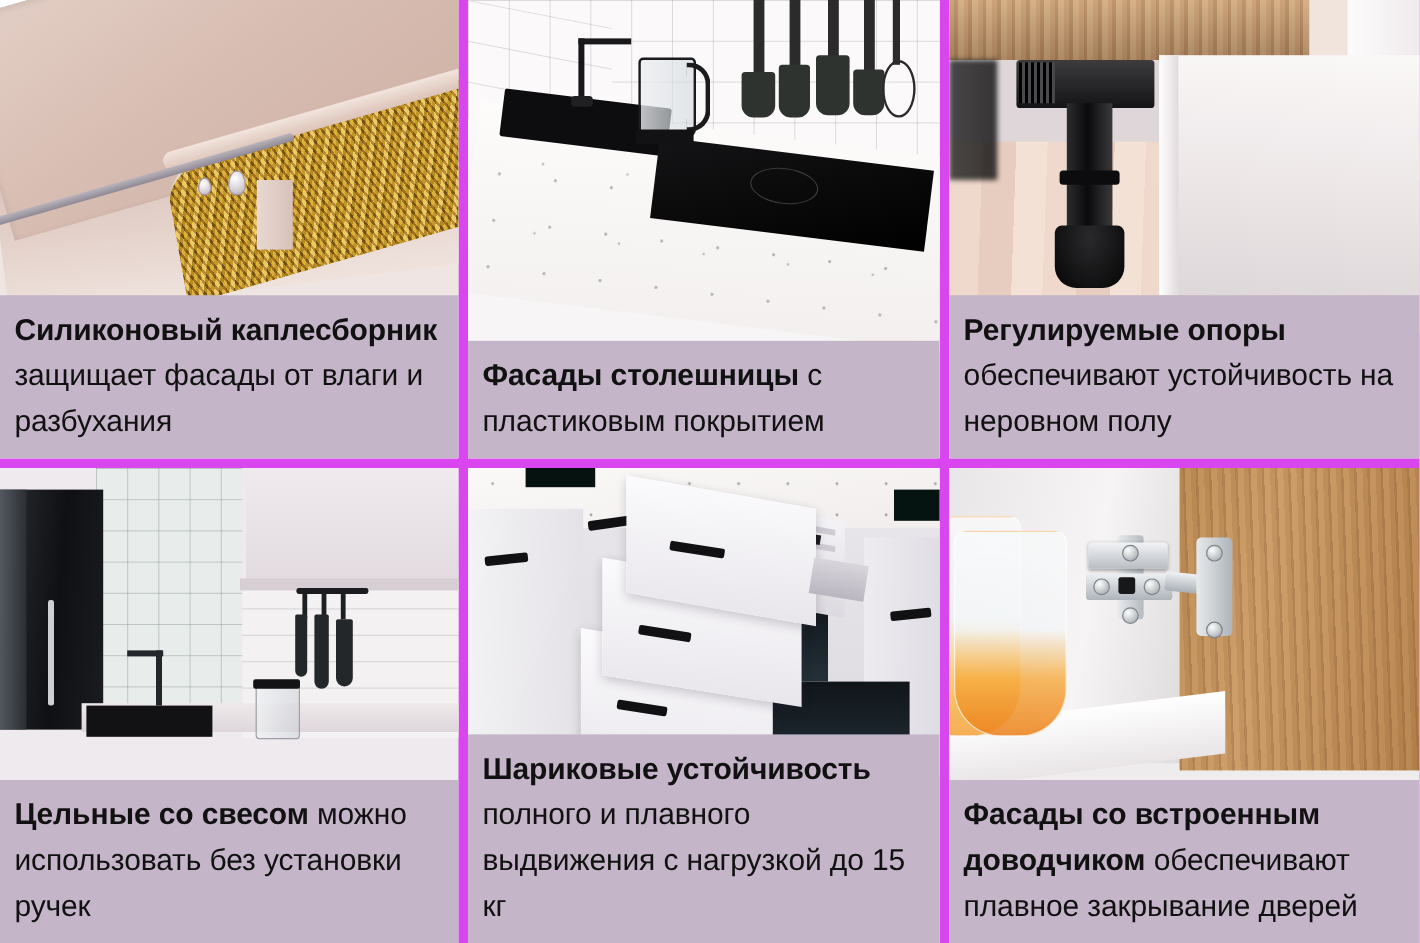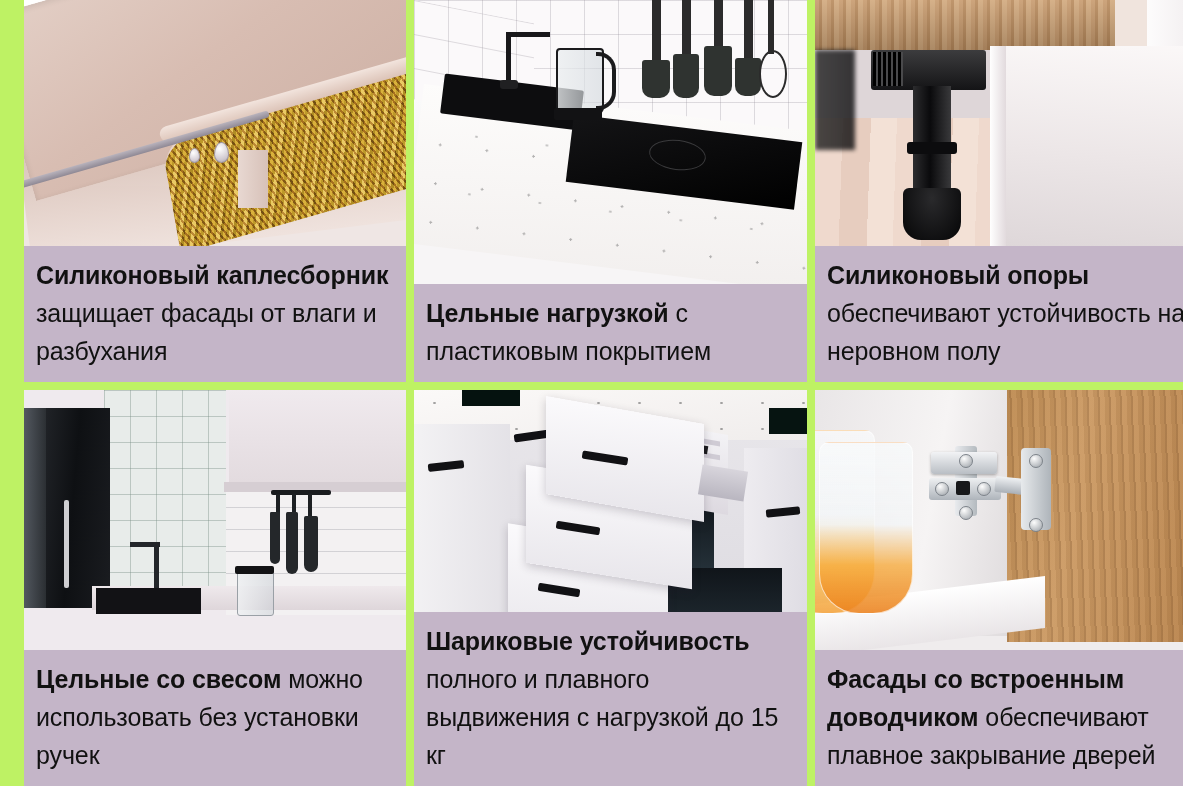--- a/index.html
+++ b/index.html
@@ -9,23 +9,22 @@
     font-family:"Liberation Sans","DejaVu Sans",sans-serif;
     overflow:hidden;
   }
   .grid{
     width:1183px;height:786px;
     display:grid;
     grid-template-columns:382px 393px 392px;
     grid-template-rows:382px 396px;
     column-gap:8px;
     row-gap:8px;
-    background:#bef264;
+    background:#d946ef;
     box-sizing:border-box;
-    padding-left:24px;
   }
   .panel{
     position:relative;
     overflow:hidden;
     background:#efeaef;
   }
   .photo{position:absolute;inset:0;overflow:hidden;}
   .caption{
     position:absolute;
     left:0;right:0;bottom:0;
@@ -297,21 +296,21 @@
       <div class="fill ut" style="left:268px;height:60px;"></div>
       <div class="fill uth" style="left:259px;top:54px;width:26px;height:44px;"></div>
       <div class="fill ut" style="left:300px;height:52px;"></div>
       <div class="fill uth" style="left:290px;top:46px;width:28px;height:50px;"></div>
       <div class="fill ut" style="left:330px;height:64px;"></div>
       <div class="fill uth" style="left:321px;top:58px;width:26px;height:38px;"></div>
       <div class="fill" style="left:354px;top:0;width:6px;height:54px;background:#2b2b2b;"></div>
       <div class="fill" style="left:345px;top:50px;width:24px;height:44px;border:2px solid #2b2b2b;border-radius:50%;background:transparent;"></div>
     </div>
     <div class="caption">
-      <b>Цельные нагрузкой</b> 
+      <b>Фасады столешницы</b> 
       <span class="reg">с пластиковым покрытием</span>
     </div>
   </div>
 
   <div class="panel" id="p3">
     <div class="photo">
       <div class="fill" style="inset:0;background:#f0e4dd;"></div>
       <div class="fill wallbk"></div>
       <div class="fill floorw"></div>
       <div class="fill cabwood"></div>
@@ -320,21 +319,21 @@
       <div class="fill leg2"></div>
       <div class="fill plinth"></div>
       <div class="fill plinth-edge"></div>
       <div class="fill legtop"></div>
       <div class="fill legvent"></div>
       <div class="fill legshaft"></div>
       <div class="fill legring"></div>
       <div class="fill legfoot"></div>
     </div>
     <div class="caption">
-      <b>Силиконовый опоры</b> 
+      <b>Регулируемые опоры</b> 
       <span class="reg">обеспечивают устойчивость на неровном полу</span>
     </div>
   </div>
 
   <div class="panel" id="p4">
     <div class="photo">
       <div class="fill roomwall"></div>
       <div class="fill tilemid wall-tile-mint"></div>
       <div class="fill tileright wall-tile-brick"></div>
       <div class="fill upper"></div>

